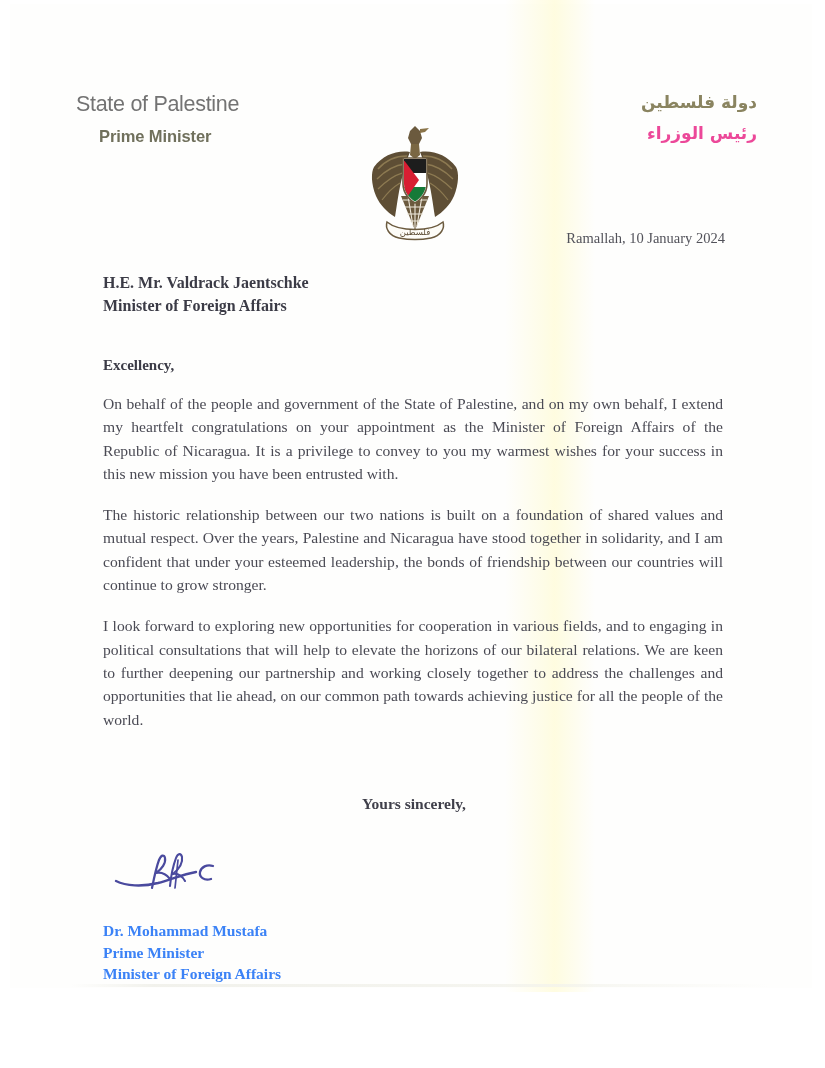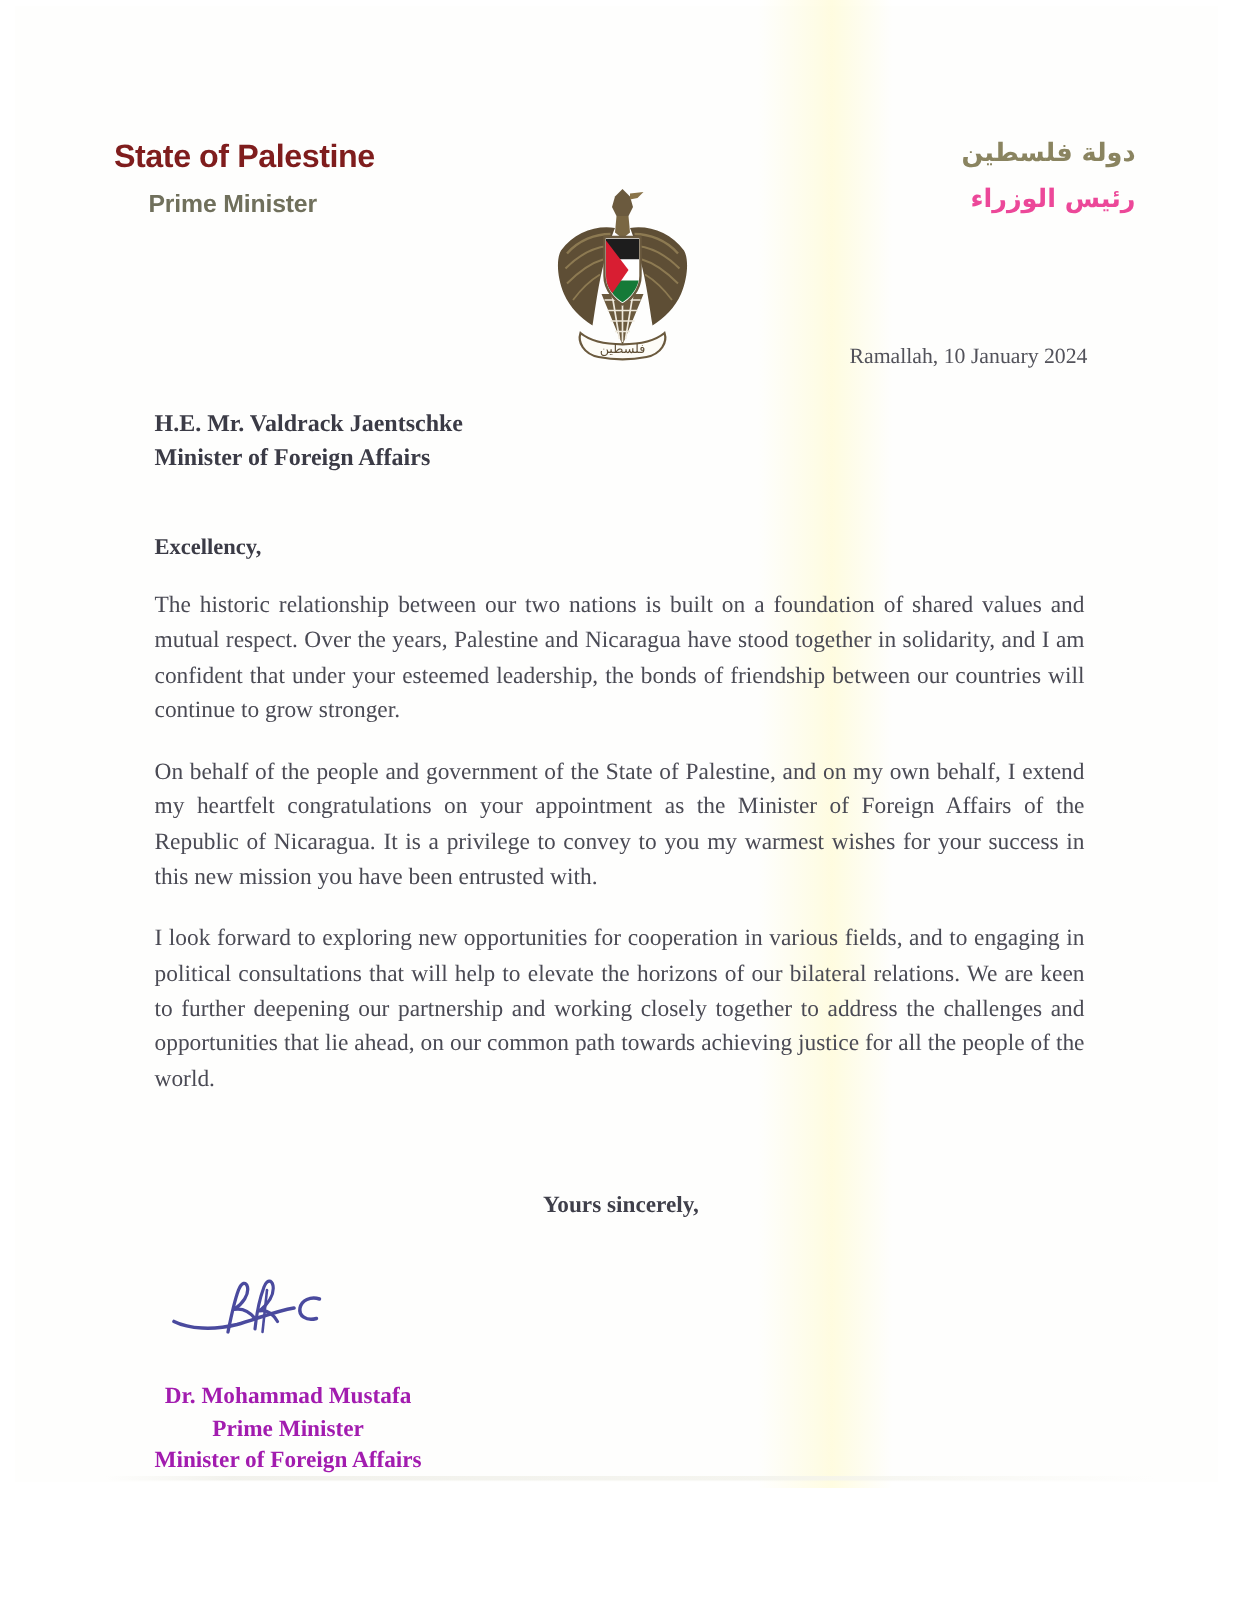--- a/index.html
+++ b/index.html
@@ -71,24 +71,24 @@
   .lh-en {
     position: absolute;
     left: 76px;
     top: 34px;
     width: 290px;
     font-family: "Liberation Sans", "DejaVu Sans", sans-serif;
     color: #6d6a55;
   }
   .lh-en-1 {
     font-size: 21.5px;
-    font-weight: bold;
+    font-weight: normal;
     letter-spacing: -0.3px;
     line-height: 1;
-    color: #7f1d1d;
+    color: #737373;
   }
   .lh-en-2 {
     font-size: 16.5px;
     font-weight: bold;
     letter-spacing: -0.1px;
     line-height: 1;
     margin-top: 12px;
     margin-left: 23px;
     color: #70705c;
   }
@@ -184,22 +184,21 @@
     width: 130px;
     height: 52px;
   }
   #signature-block {
     position: absolute;
     left: 103px;
     top: 920px;
     font-size: 15.5px;
     font-weight: bold;
     line-height: 21.5px;
-    color: #a21caf;
-    text-align: center;
+    color: #3b82f6;
   }
 </style>
 </head>
 <body>
 
 <div id="page">
 
   <div id="scan-area"></div>
   <div id="scan-band"></div>
   <div id="scan-edge"></div>
@@ -267,22 +266,22 @@
   <div id="date-line">Ramallah, 10 January 2024</div>
 
   <div id="addressee">
     <div>H.E. Mr. Valdrack Jaentschke</div>
     <div>Minister of Foreign Affairs</div>
   </div>
 
   <div id="salutation">Excellency,</div>
 
   <div id="body-paras">
+    <p>On behalf of the people and government of the State of Palestine, and on my own behalf, I extend my heartfelt congratulations on your appointment as the Minister of Foreign Affairs of the Republic of Nicaragua. It is a privilege to convey to you my warmest wishes for your success in this new mission you have been entrusted with.</p>
     <p>The historic relationship between our two nations is built on a foundation of shared values and mutual respect. Over the years, Palestine and Nicaragua have stood together in solidarity, and I am confident that under your esteemed leadership, the bonds of friendship between our countries will continue to grow stronger.</p>
-    <p>On behalf of the people and government of the State of Palestine, and on my own behalf, I extend my heartfelt congratulations on your appointment as the Minister of Foreign Affairs of the Republic of Nicaragua. It is a privilege to convey to you my warmest wishes for your success in this new mission you have been entrusted with.</p>
     <p>I look forward to exploring new opportunities for cooperation in various fields, and to engaging in political consultations that will help to elevate the horizons of our bilateral relations. We are keen to further deepening our partnership and working closely together to address the challenges and opportunities that lie ahead, on our common path towards achieving justice for all the people of the world.</p>
   </div>
 
   <div id="closing">Yours sincerely,</div>
 
   <svg id="signature-mark" viewBox="0 0 130 52">
     <g fill="none" stroke="#4a4a9e" stroke-linecap="round" stroke-linejoin="round">
       <path d="M4 33 C14 38, 30 39, 46 35 C60 31, 72 26, 84 24" stroke-width="2.4"></path>
       <path d="M40 40 C42 30, 44 20, 47 12 C49 7, 52 6, 53 10
                C54 15, 50 21, 44 25 C49 24, 54 26, 58 31" stroke-width="2.2"></path>

